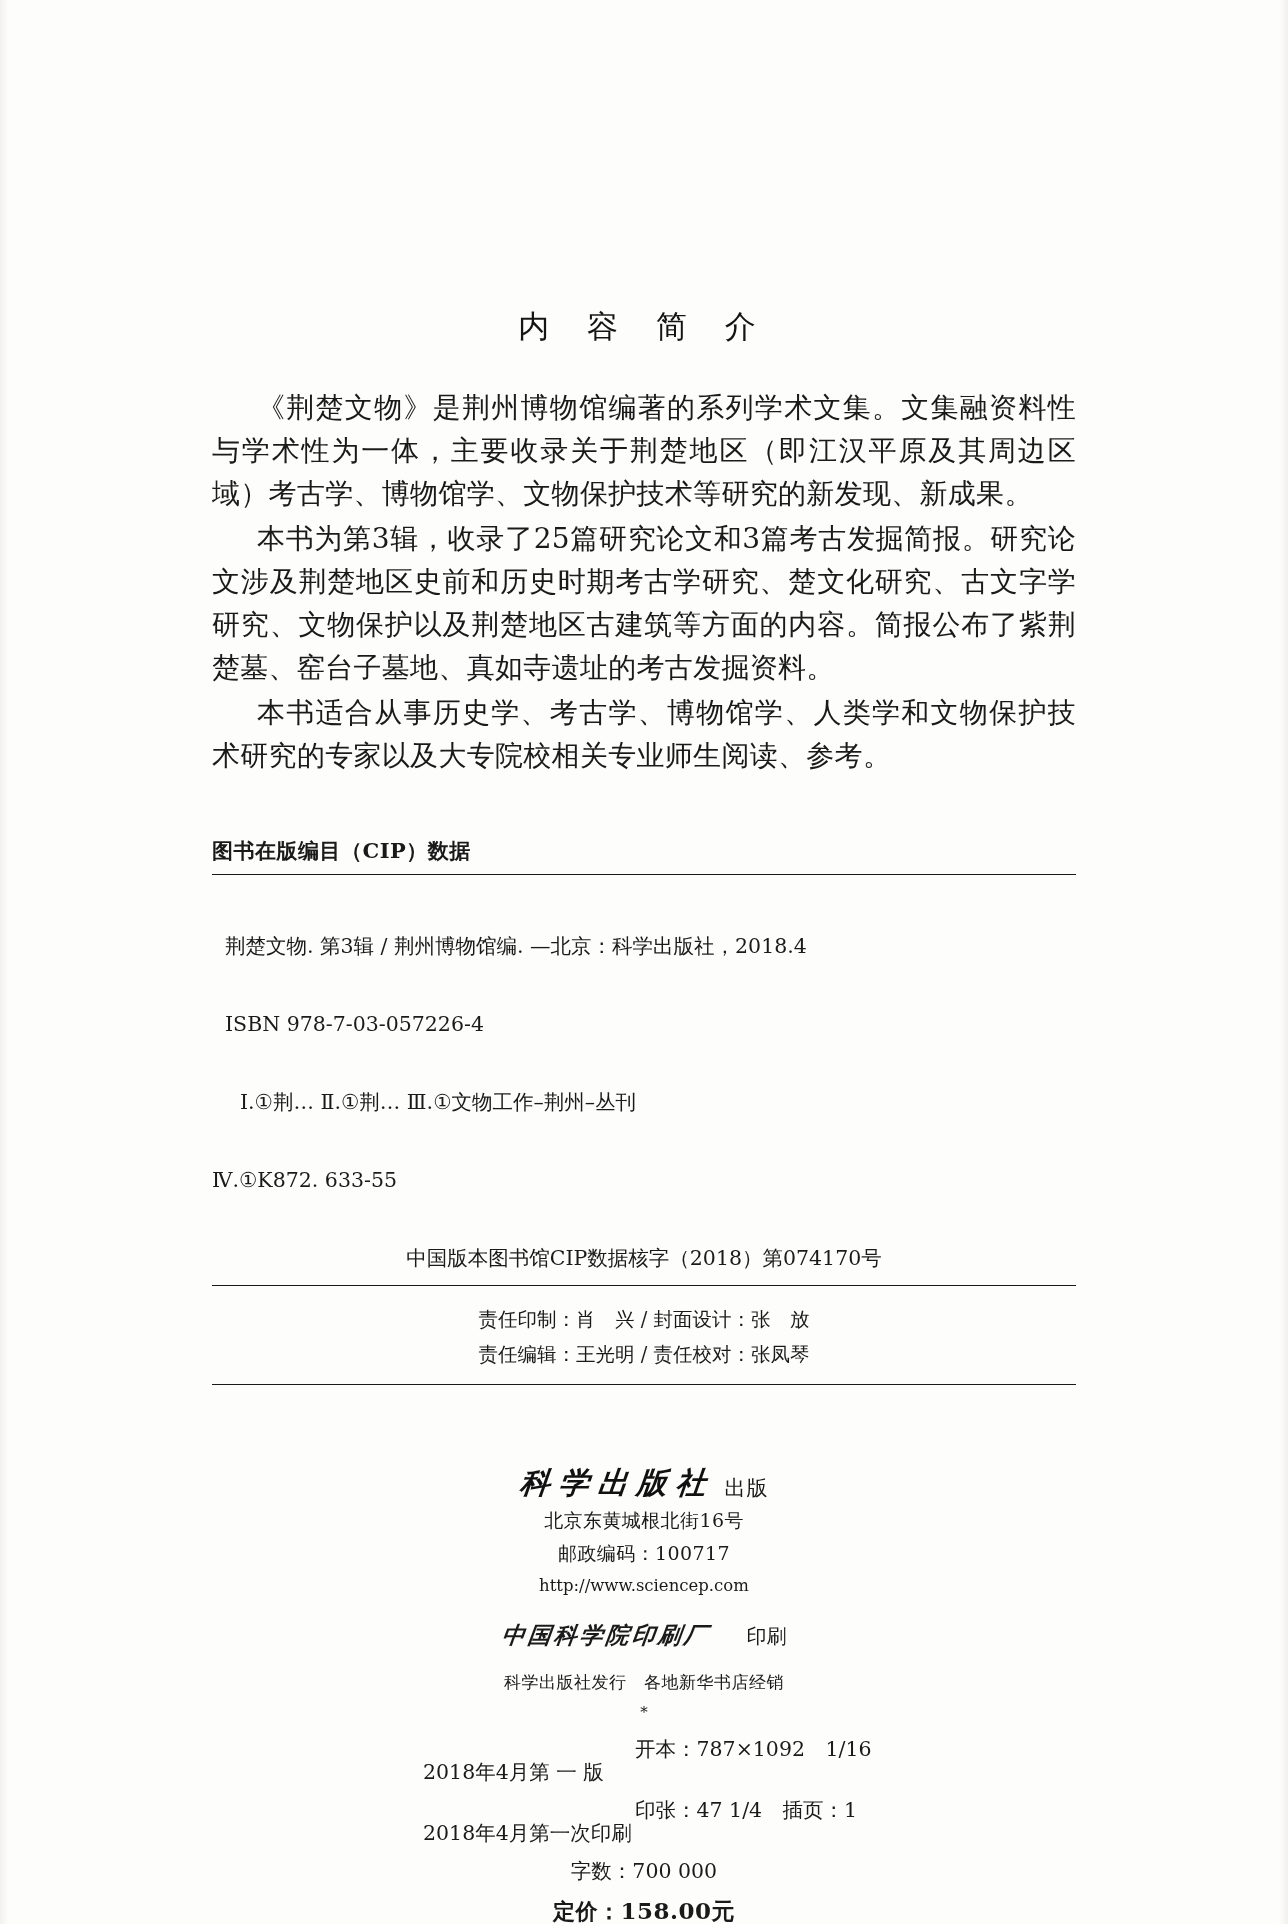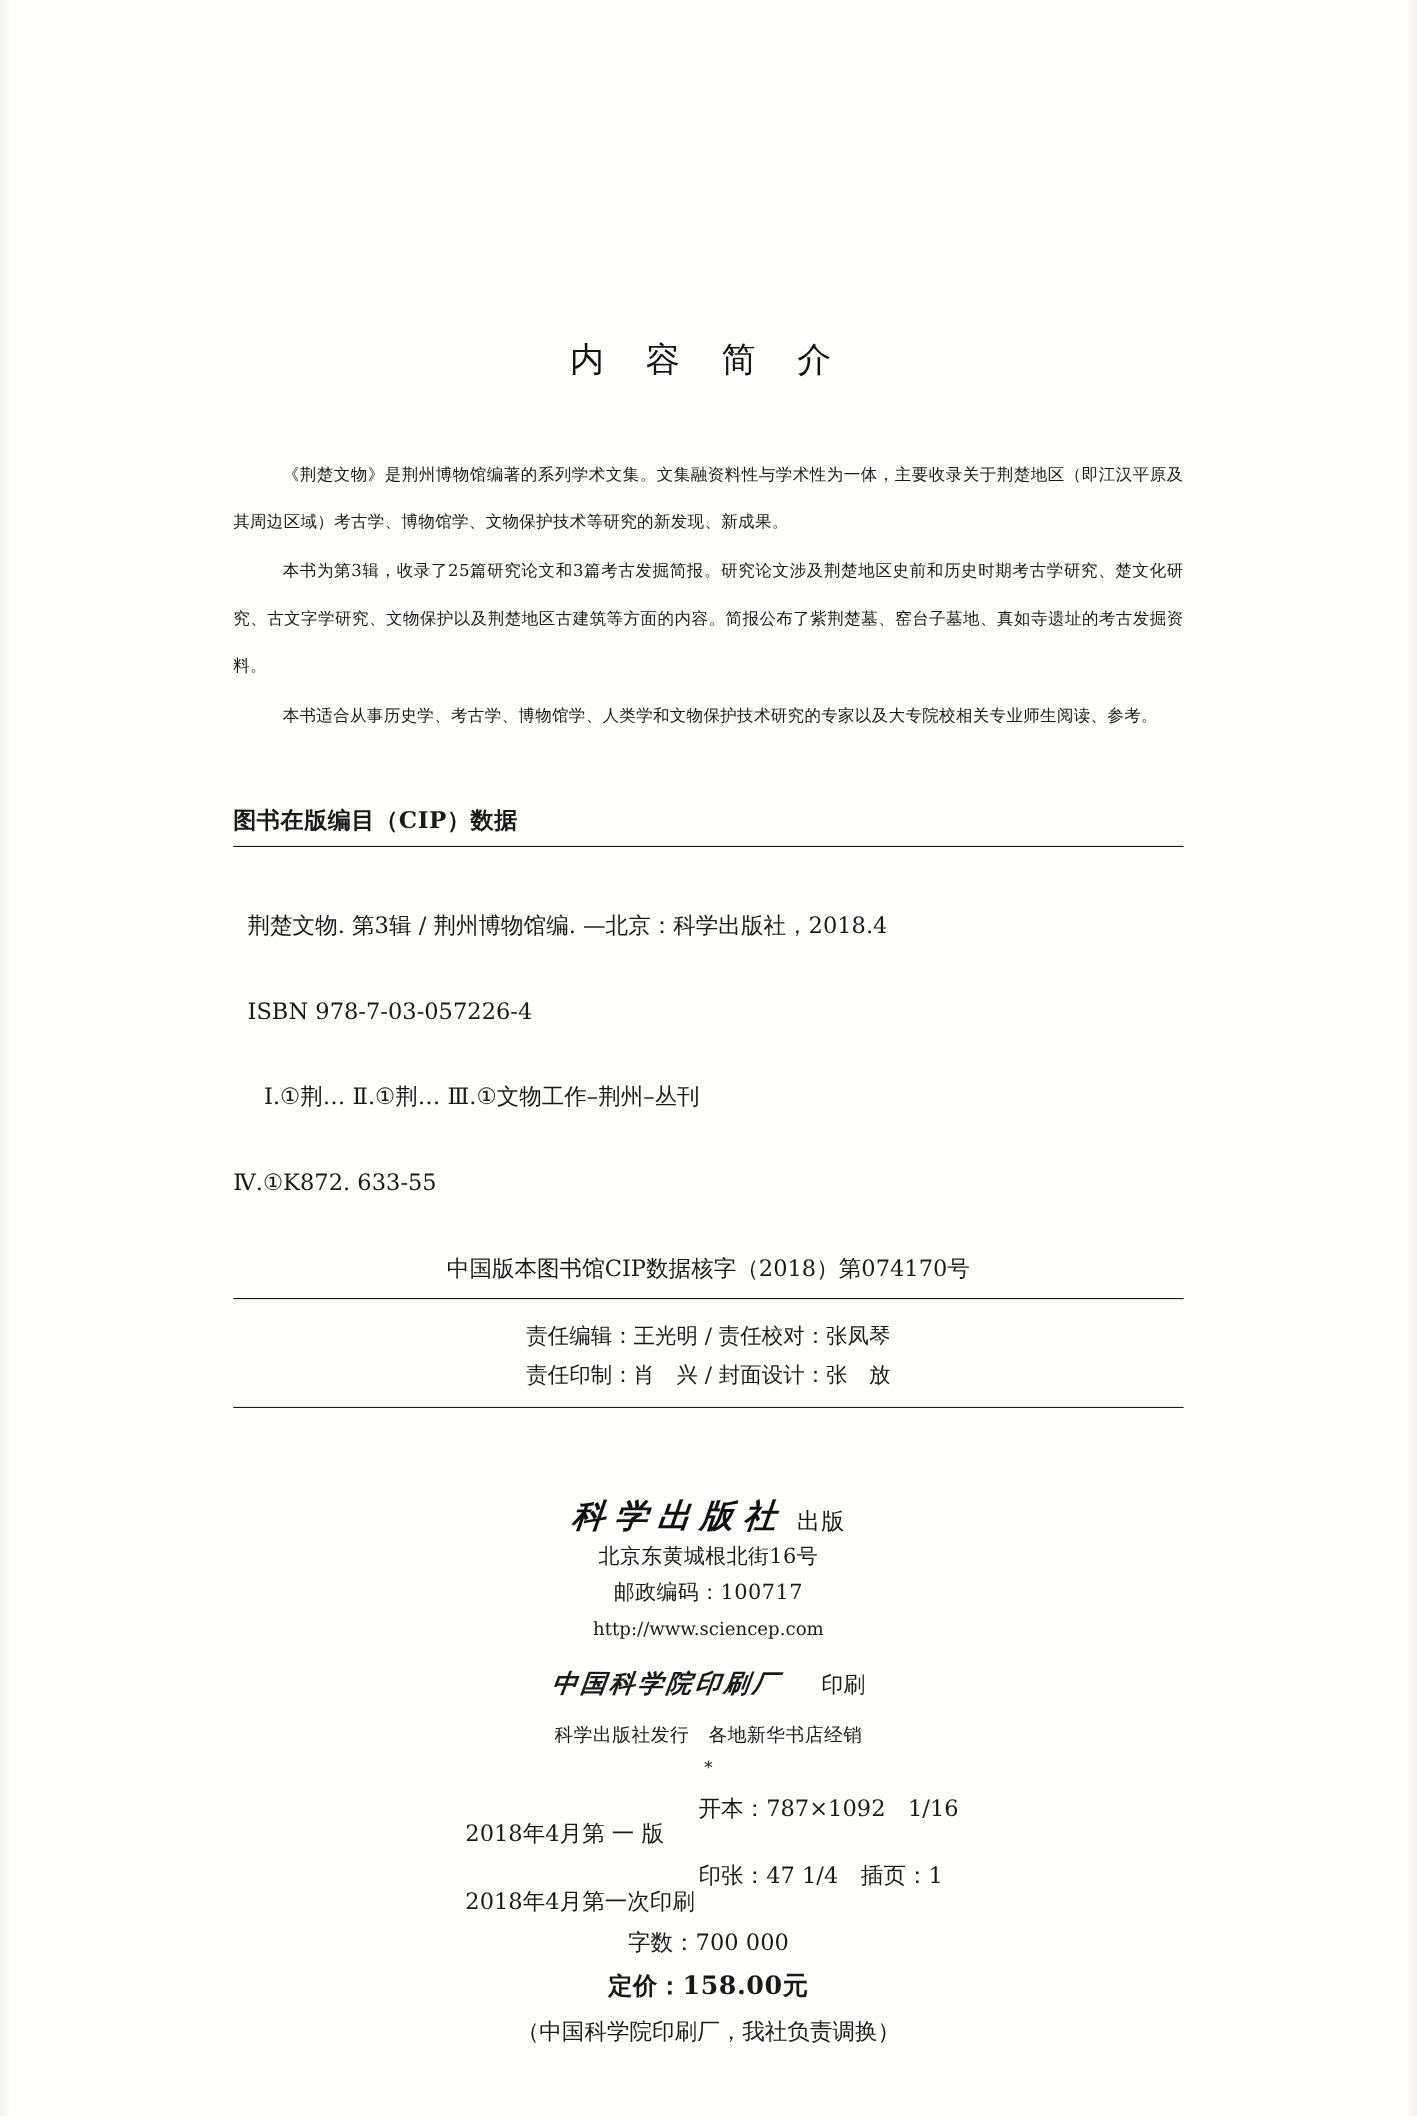--- a/index.html
+++ b/index.html
@@ -47,22 +47,22 @@
     letter-spacing: 14px;
     font-weight: normal;
     margin: 0;
     padding-top: 306px;
     font-family: "DejaVu Serif", "Liberation Serif", serif;
     color: #141414;
   }
 
   
   .intro {
-    margin-top: 62px;
-    font-size: 15px;
+    margin-top: 38px;
+    font-size: 28px;
     line-height: 43px;
     text-align: justify;
     text-justify: inter-ideograph;
     letter-spacing: 0.3px;
   }
   .intro p {
     margin: 0 0 2px 0;
     text-indent: 45px;
   }
 
@@ -232,22 +232,22 @@
         <div class="l cip-indent">荆楚文物. 第3辑 / 荆州博物馆编. —北京：科学出版社，2018.4</div>
         <div class="l cip-indent">ISBN 978-7-03-057226-4</div>
         <div class="l cip-indent2">Ⅰ.①荆…   Ⅱ.①荆…   Ⅲ.①文物工作–荆州–丛刊</div>
         <div class="l">Ⅳ.①K872. 633-55</div>
         <div class="l cip-center">中国版本图书馆CIP数据核字（2018）第074170号</div>
       </div>
       <div class="rule"></div>
     </div>
 
     <div class="credits">
+      <div>责任印制：肖　兴 / 封面设计：张　放</div>
       <div>责任编辑：王光明 / 责任校对：张凤琴</div>
-      <div>责任印制：肖　兴 / 封面设计：张　放</div>
     </div>
 
     <div class="rule"></div>
 
     <div class="pub">
       <div class="pub-name-row">
         <span class="logotype">科学出版社</span>
         <span class="pub-suffix">出版</span>
       </div>
       <div class="pub-line">北京东黄城根北街16号</div>

